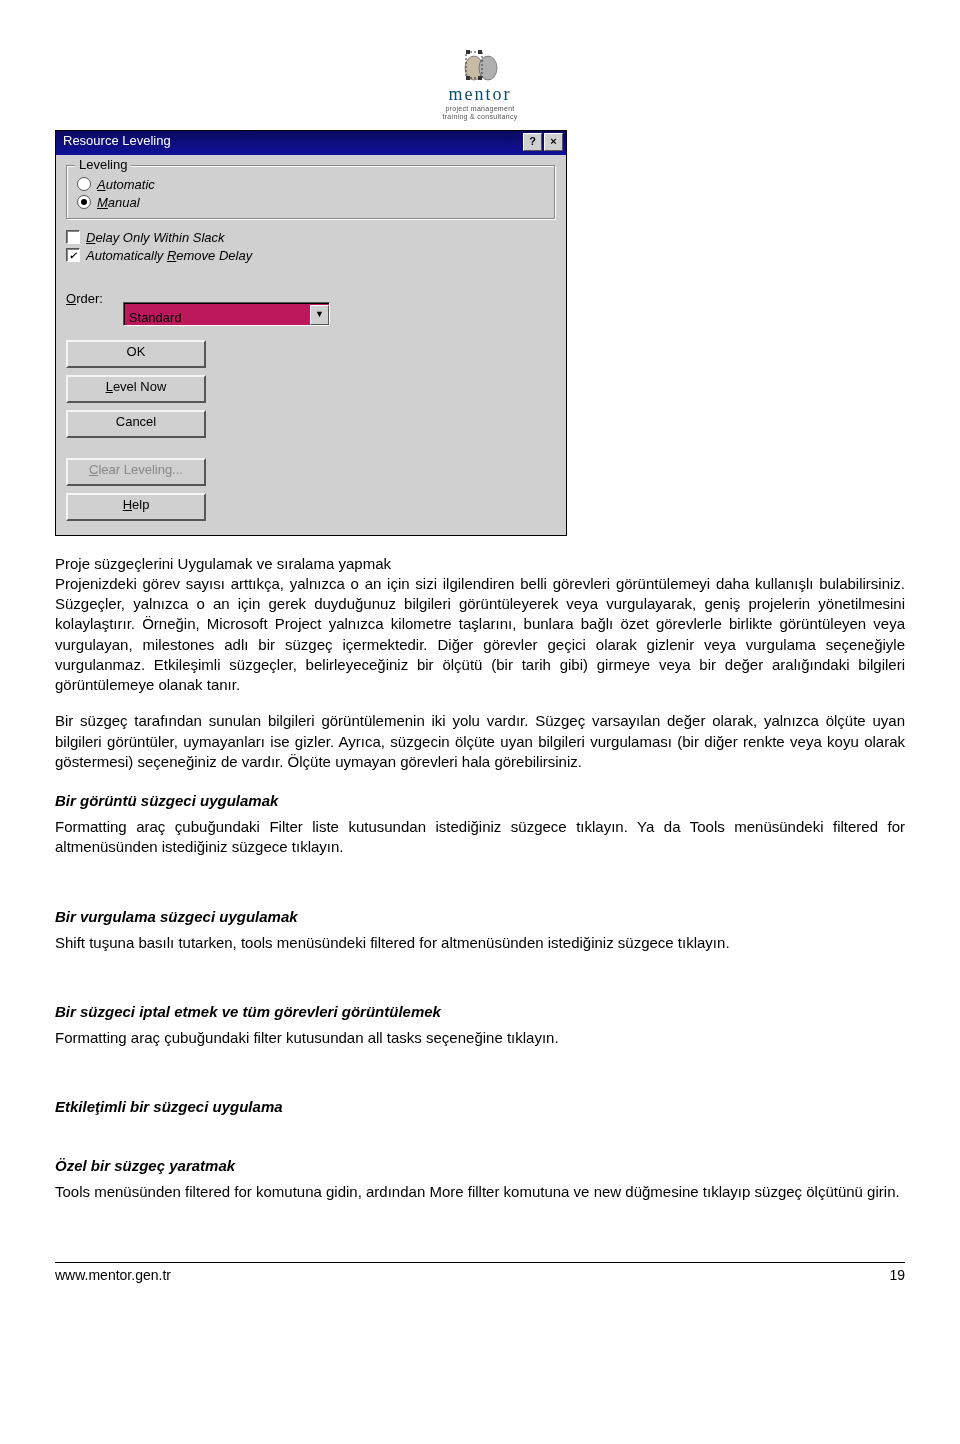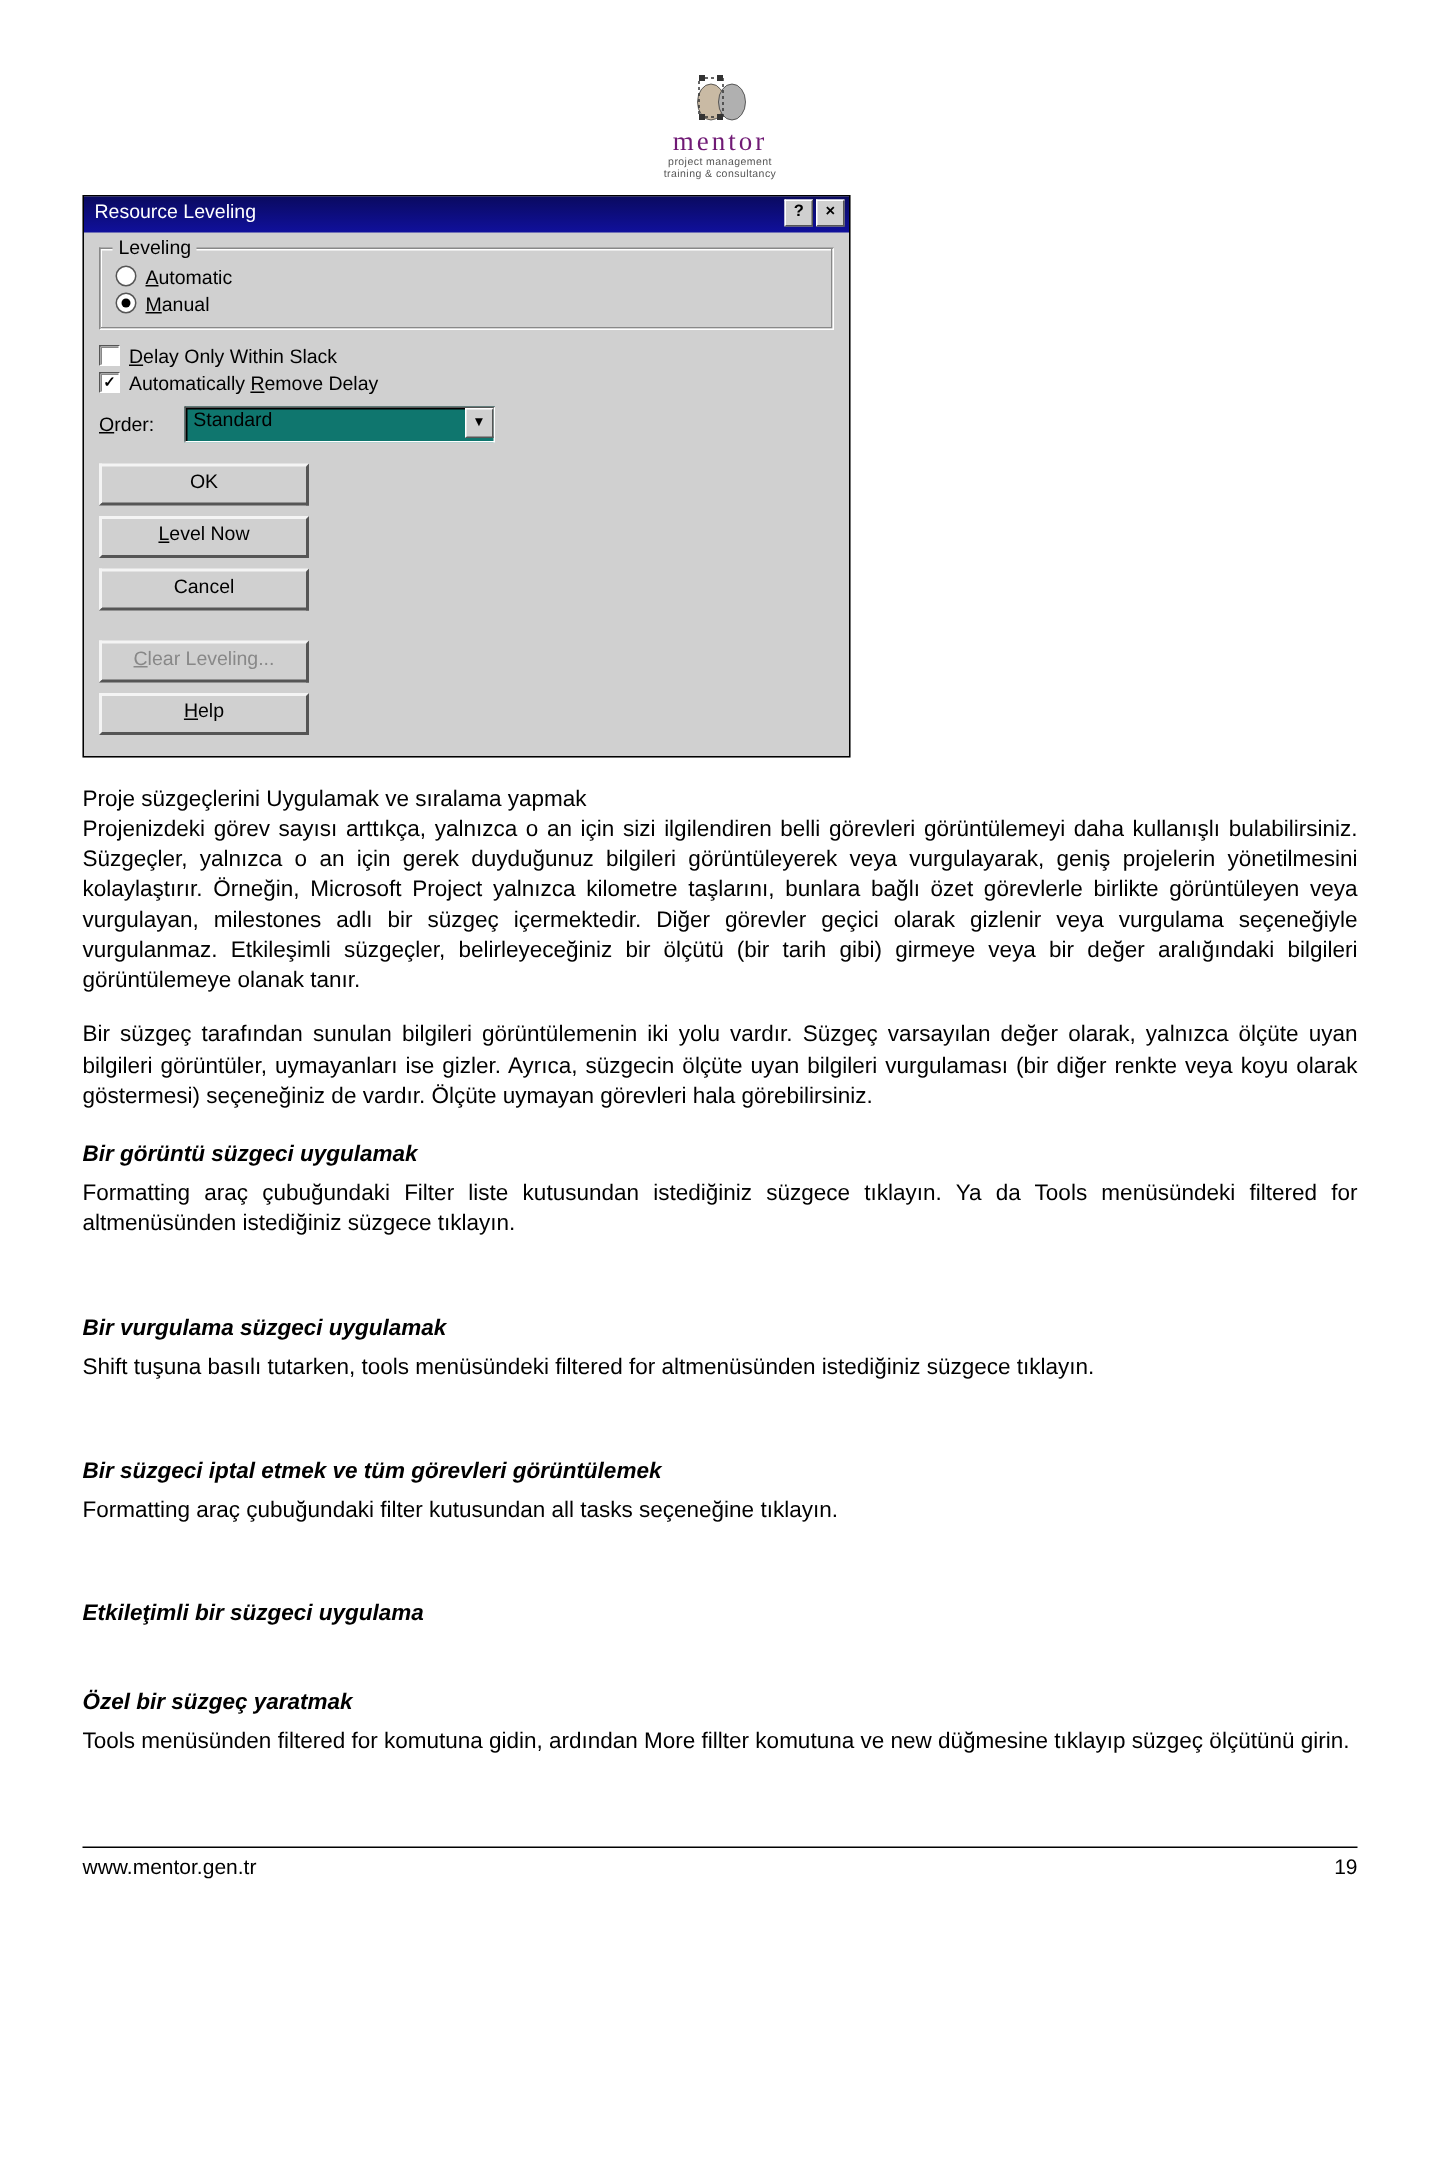--- a/index.html
+++ b/index.html
@@ -25,21 +25,21 @@
     text-align: center;
   }
   .logo-svg {
     display: block;
     margin: 0 auto 2px auto;
   }
   .logo-name {
     font-family: 'Times New Roman', serif;
     font-size: 18px;
     letter-spacing: 2px;
-    color: #701a75;
+    color: #0c4a6e;
   }
   .logo-tag {
     font-size: 7px;
     color: #555;
     letter-spacing: 0.3px;
     line-height: 1.1;
   }
   
   .dialog {
     width: 510px;
@@ -124,20 +124,21 @@
     background: #d0d0d0;
     padding: 0 4px;
     font-size: 13px;
   }
   .radio-row, .check-row {
     display: flex;
     align-items: center;
     gap: 6px;
     margin: 3px 0;
     font-size: 13px;
+    font-style: italic;
   }
   .radio {
     width: 12px; height: 12px;
     border-radius: 50%;
     background: #fff;
     border: 1px solid #555;
     display: inline-flex;
     align-items: center;
     justify-content: center;
   }
@@ -165,31 +166,32 @@
     text-decoration: underline;
   }
   .order-row {
     display: flex;
     align-items: center;
     gap: 20px;
     margin-top: 8px;
   }
   .combo {
     display: flex;
-    align-items: flex-start;
-    background: #0f766e;
+    align-items: flex-end;
+    background: #be185d;
     border-top: 1px solid #555;
     border-left: 1px solid #555;
     border-right: 1px solid #fff;
     border-bottom: 1px solid #fff;
     box-shadow: inset 1px 1px 0 #000;
     height: 22px;
     width: 200px;
     padding-left: 5px;
     font-size: 13px;
+    margin-top: 31px;
   }
   .combo-arrow {
     margin-left: auto;
     width: 17px;
     height: 18px;
     background: #d0d0d0;
     border-top: 1px solid #fff;
     border-left: 1px solid #fff;
     border-right: 1px solid #555;
     border-bottom: 1px solid #555;

